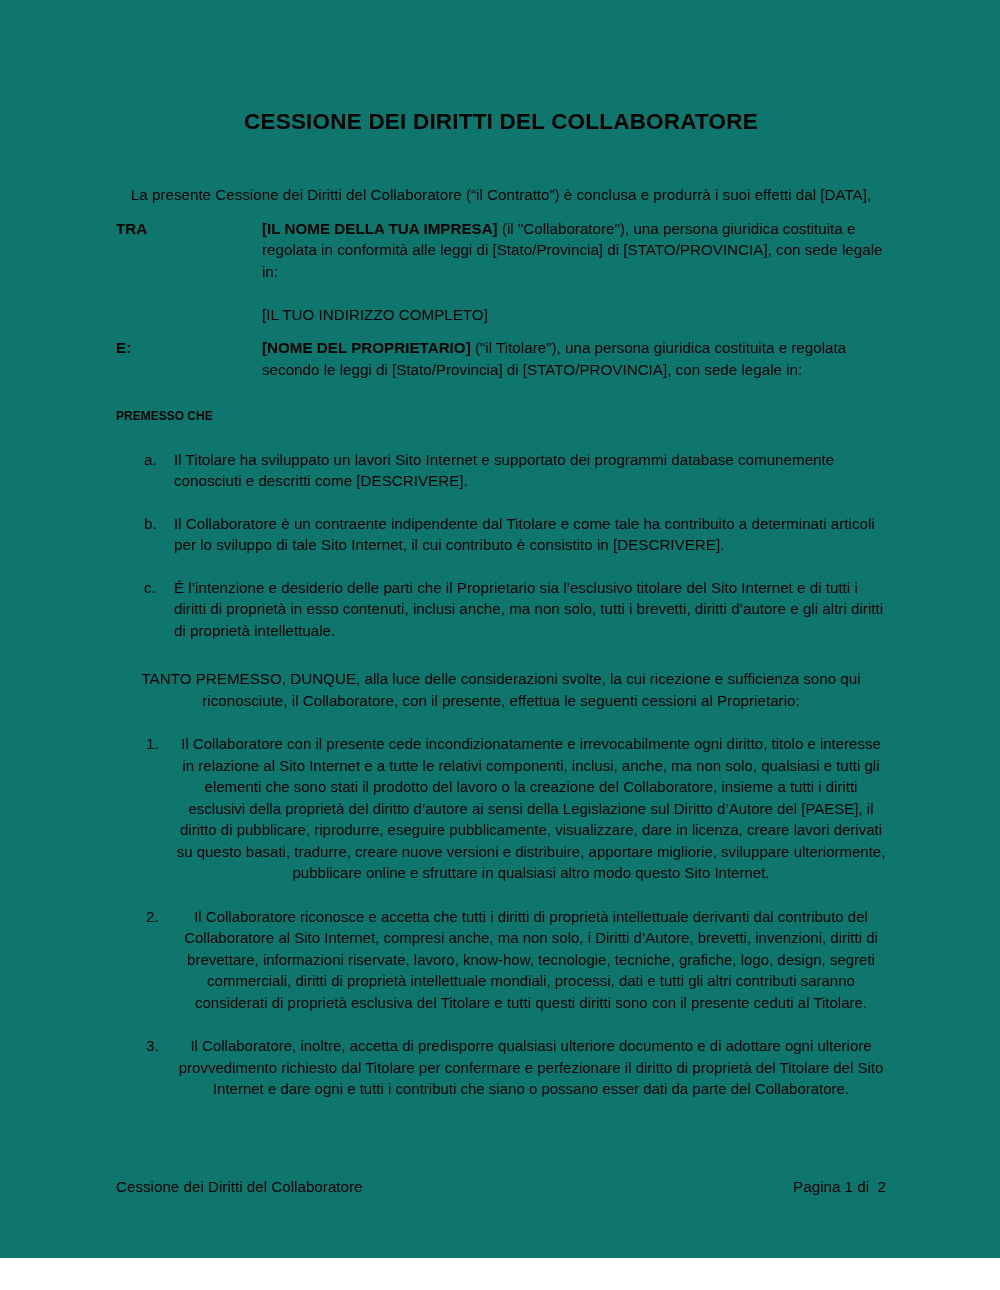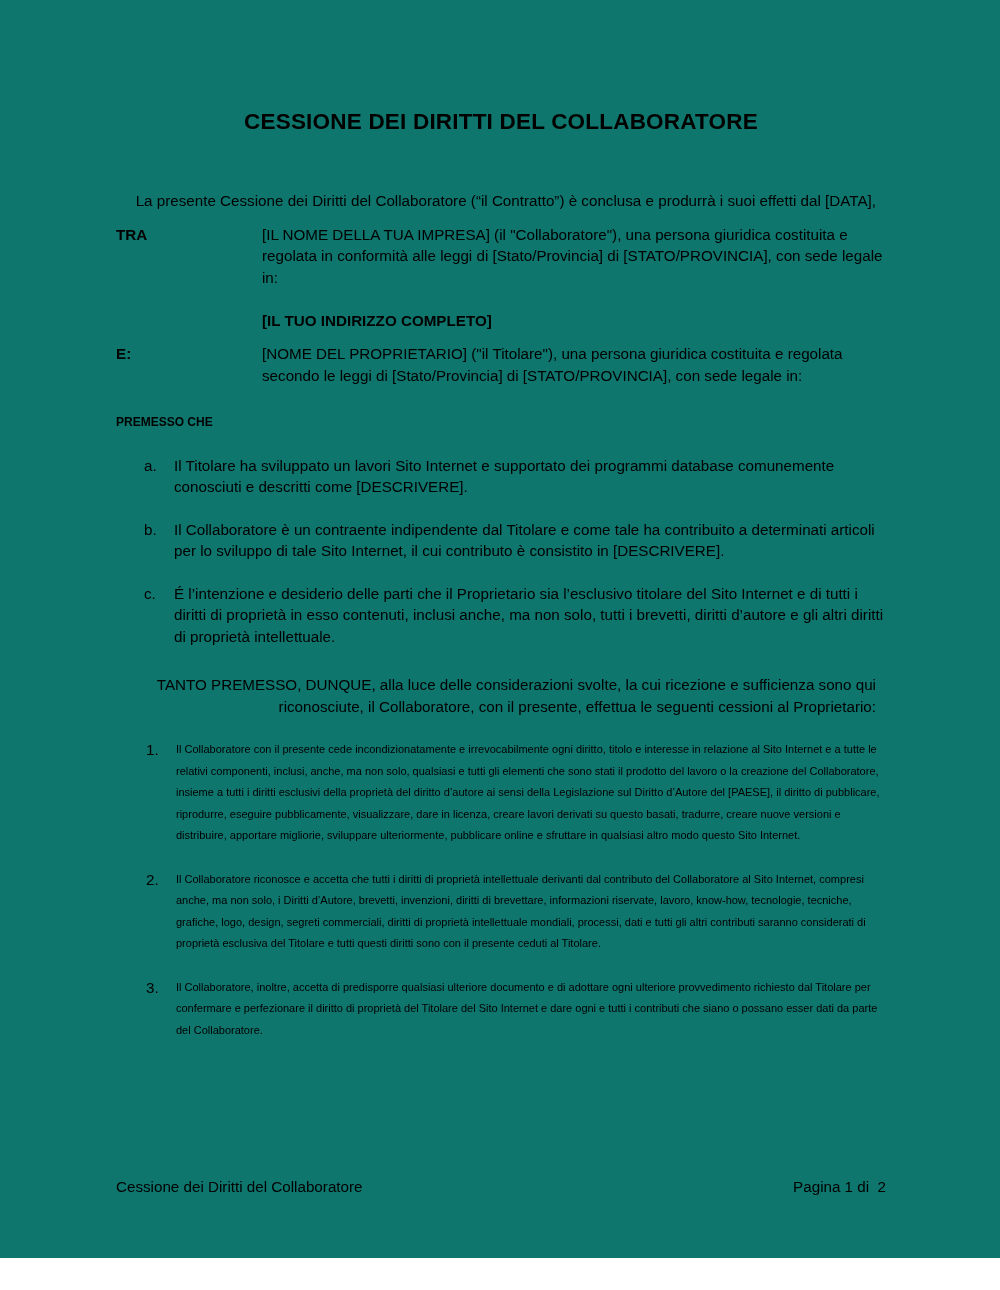--- a/index.html
+++ b/index.html
@@ -31,22 +31,22 @@
     font-weight: bold;
     text-align: center;
     letter-spacing: 0.2px;
     margin: 0;
     padding-top: 108px;
     line-height: 1.2;
   }
   .para {
     font-size: 15.2px;
     line-height: 21.5px;
-    margin: 10px;
-    text-align: right;
+    margin: 4px;
+    text-align: center;
   }
   .intro {
     padding-top: 45px;
   }
   .party-block {
     display: flex;
     margin-top: 12px;
   }
   .party-label {
     width: 146px;
@@ -55,23 +55,22 @@
     line-height: 21.5px;
     font-weight: bold;
   }
   .party-body {
     flex: 1 1 auto;
     font-size: 15.2px;
     line-height: 21.5px;
   }
   .party-body .addr {
     margin-top: 21.5px;
-    font-weight: bold;
-  }
-  b, .b { font-weight: normal; }
+  }
+  b, .b { font-weight: bold; }
   .section-head {
     font-size: 12px;
     line-height: 21.5px;
     font-weight: bold;
     margin-top: 26px;
   }
   .alpha-list {
     margin: 0;
     padding: 0;
     list-style: none;
@@ -109,22 +108,23 @@
   .num-marker {
     flex: 0 0 60px;
     width: 60px;
     padding-left: 30px;
     box-sizing: border-box;
     font-size: 15.2px;
     line-height: 21.5px;
   }
   .num-text {
     flex: 1 1 auto;
-    font-size: 11px;
-    line-height: 21.5px;
+    font-size: 15px;
+    line-height: 21.5px;
+    text-align: center;
   }
   .footer {
     position: absolute;
     left: 0;
     top: 1176px;
     width: 770px;
     display: flex;
     justify-content: space-between;
     align-items: baseline;
     font-size: 15.2px;

